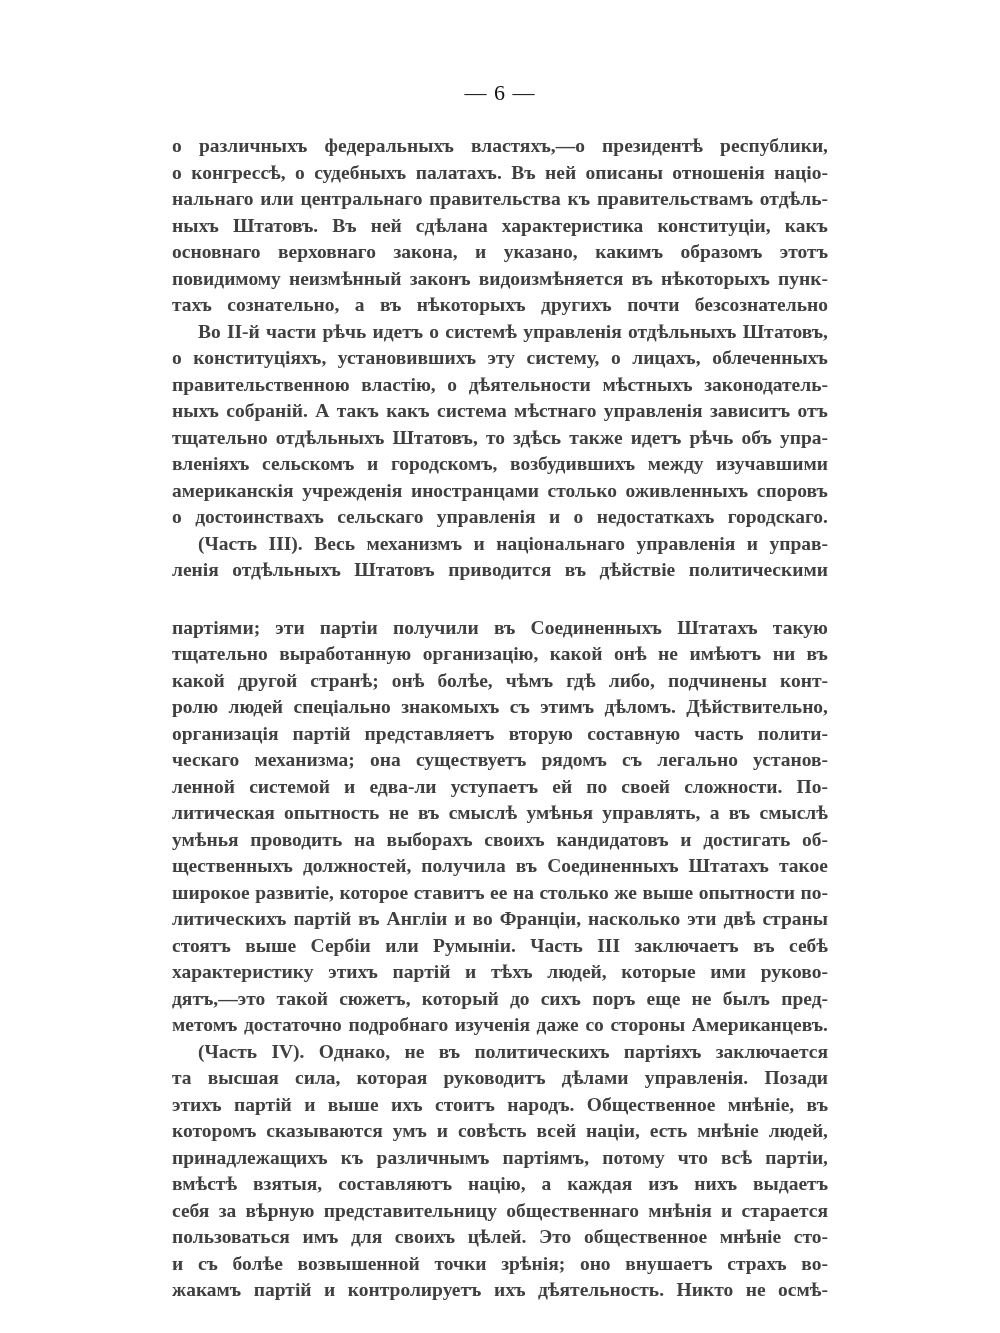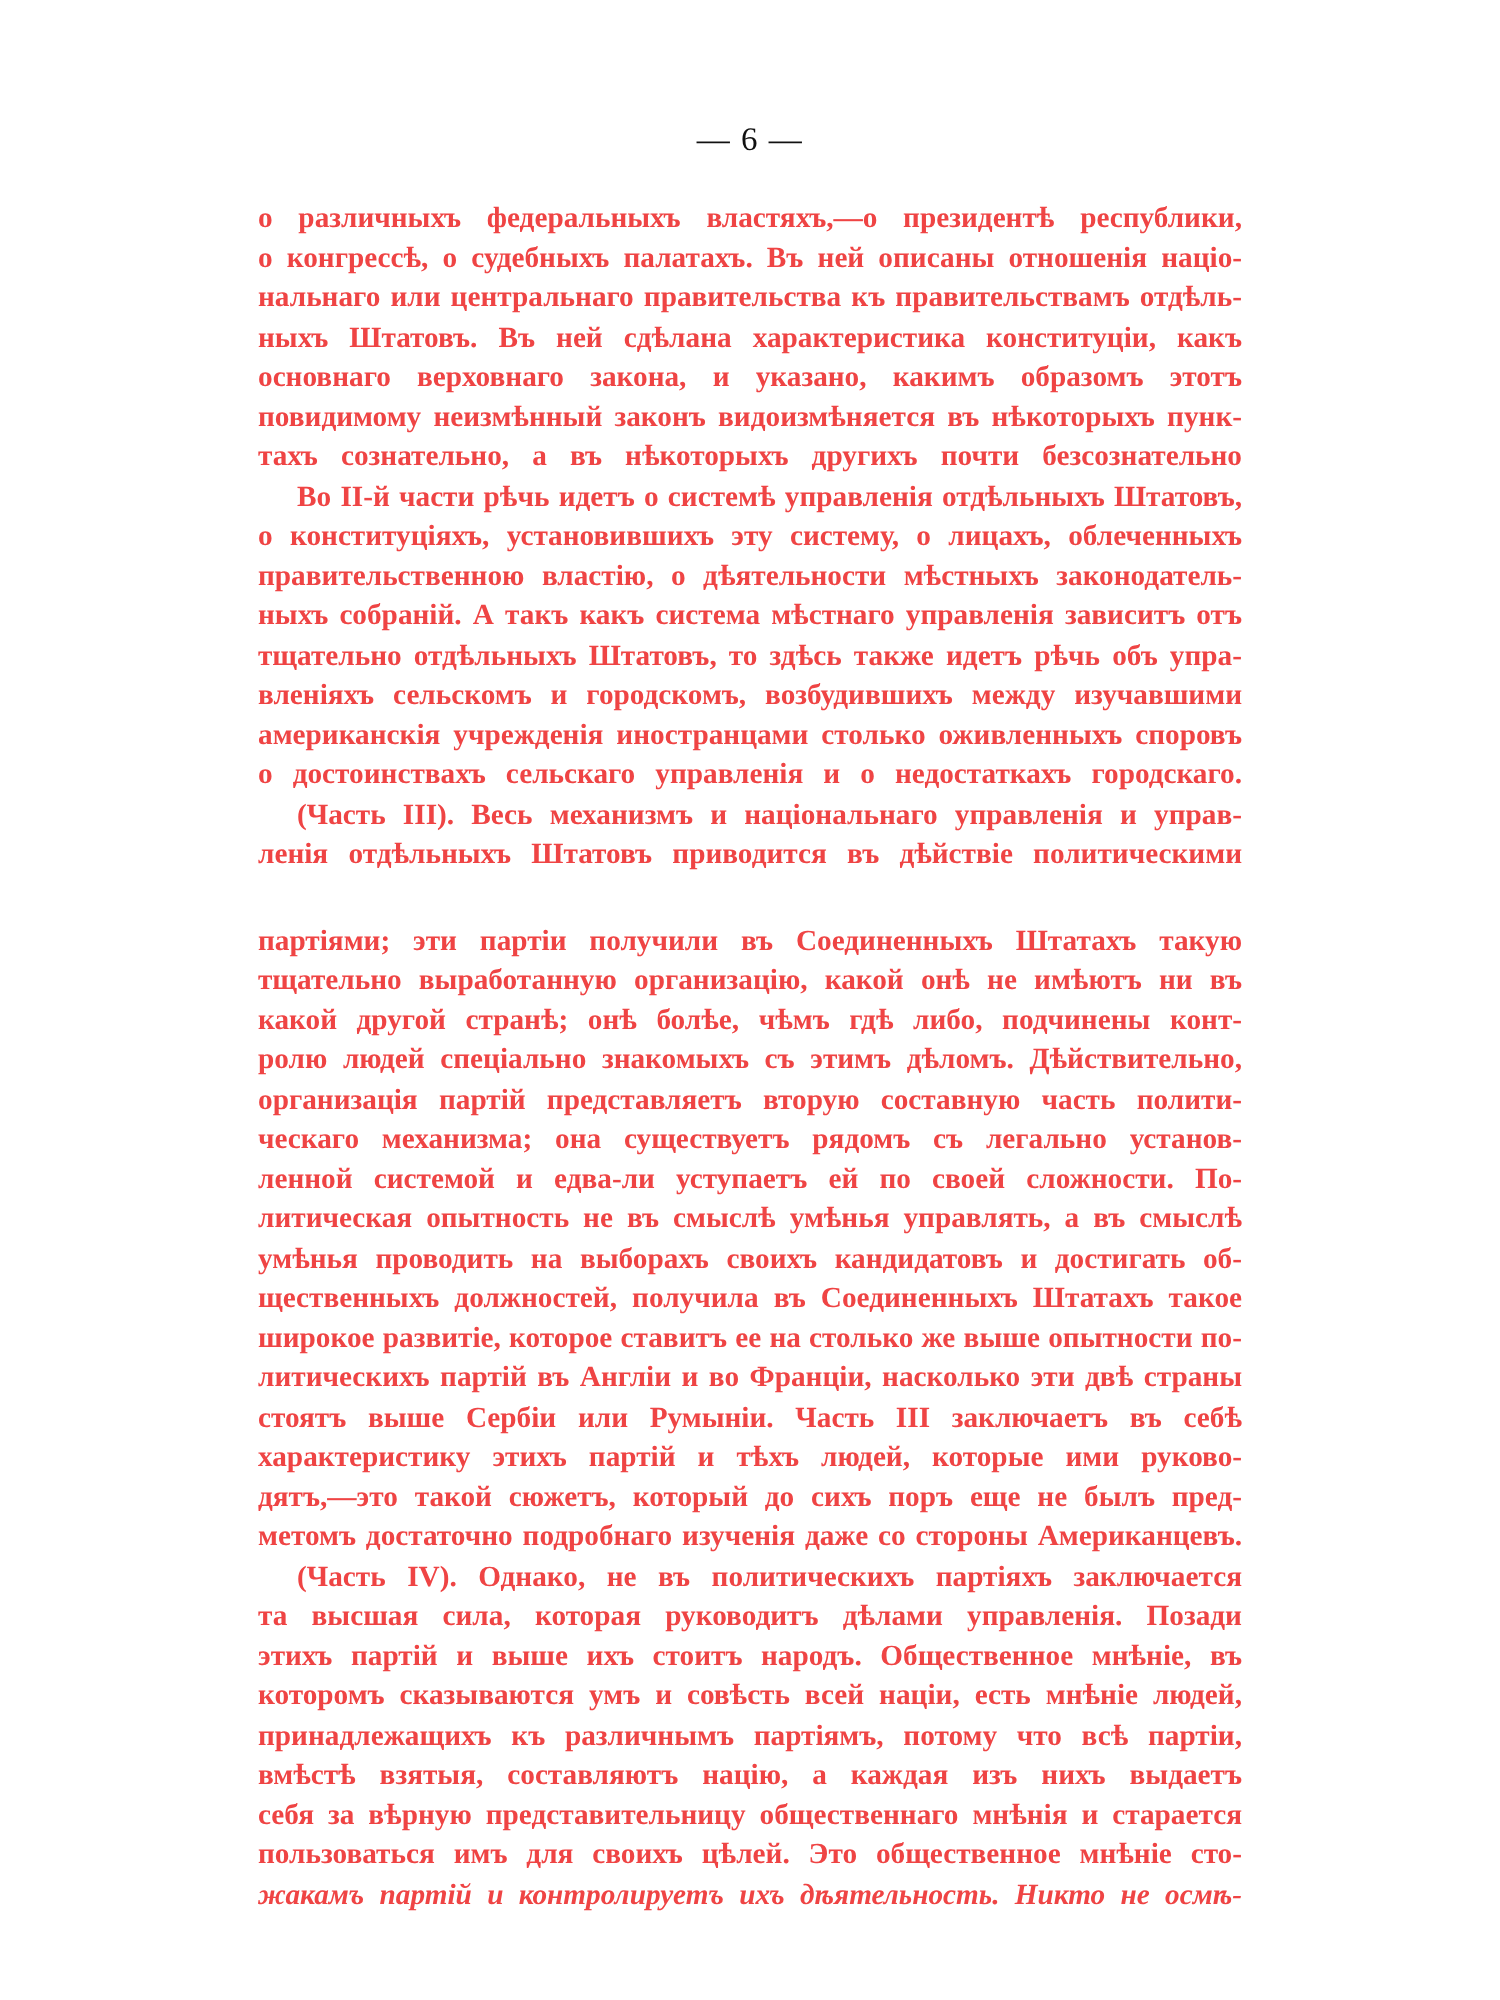--- a/index.html
+++ b/index.html
@@ -6,21 +6,21 @@
   body { width: 1000px; height: 1333px; position: relative; overflow: hidden; }
   .page-number {
     position: absolute; top: 80px; left: 0; width: 1000px;
     text-align: center;
     font-family: "Liberation Serif", serif; font-size: 22px; color: #111;
     letter-spacing: 1px;
   }
   .body-text {
     position: absolute; top: 133px; left: 172px; width: 656px;
     font-family: "Liberation Serif", serif;
-    font-size: 19.5px; line-height: 26.5px; color: #ef4444;
+    font-size: 19.5px; line-height: 26.5px; color: #404040;
     font-weight: bold;
   }
   .line {
     display: block; white-space: nowrap;
     text-align: justify; text-align-last: justify;
     height: 26.5px; overflow: visible;
   }
   .line.indent { padding-left: 26px; }
 </style>
 </head>
@@ -63,14 +63,15 @@
     <span class="line" style="display: block;">дятъ,—это такой сюжетъ, который до сихъ поръ еще не былъ пред-</span>
     <span class="line" style="display: block;">метомъ достаточно подробнаго изученія даже со стороны Американцевъ.</span>
     <span class="line indent" style="display: block;">(Часть IV). Однако, не въ политическихъ партіяхъ заключается</span>
     <span class="line" style="display: block;">та высшая сила, которая руководитъ дѣлами управленія. Позади</span>
     <span class="line" style="display: block;">этихъ партій и выше ихъ стоитъ народъ. Общественное мнѣніе, въ</span>
     <span class="line" style="display: block;">которомъ сказываются умъ и совѣсть всей націи, есть мнѣніе людей,</span>
     <span class="line" style="display: block;">принадлежащихъ къ различнымъ партіямъ, потому что всѣ партіи,</span>
     <span class="line" style="display: block;">вмѣстѣ взятыя, составляютъ націю, а каждая изъ нихъ выдаетъ</span>
     <span class="line" style="display: block;">себя за вѣрную представительницу общественнаго мнѣнія и старается</span>
     <span class="line" style="display: block;">пользоваться имъ для своихъ цѣлей. Это общественное мнѣніе сто-</span>
-    <span class="line" style="display: block; font-style: italic;">жакамъ партій и контролируетъ ихъ дѣятельность. Никто не осмѣ-</span>
+    <span class="line" style="display: block;">и съ болѣе возвышенной точки зрѣнія; оно внушаетъ страхъ во-</span>
+    <span class="line" style="display: block;">жакамъ партій и контролируетъ ихъ дѣятельность. Никто не осмѣ-</span>
   </div>
 
 </body></html>

